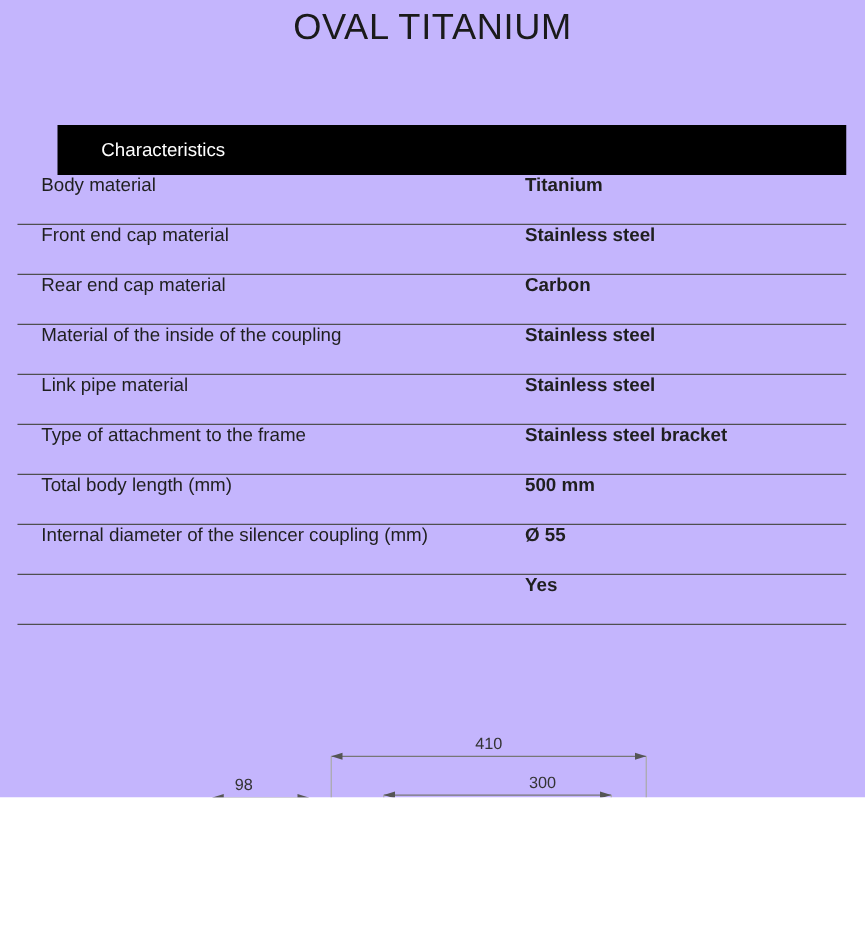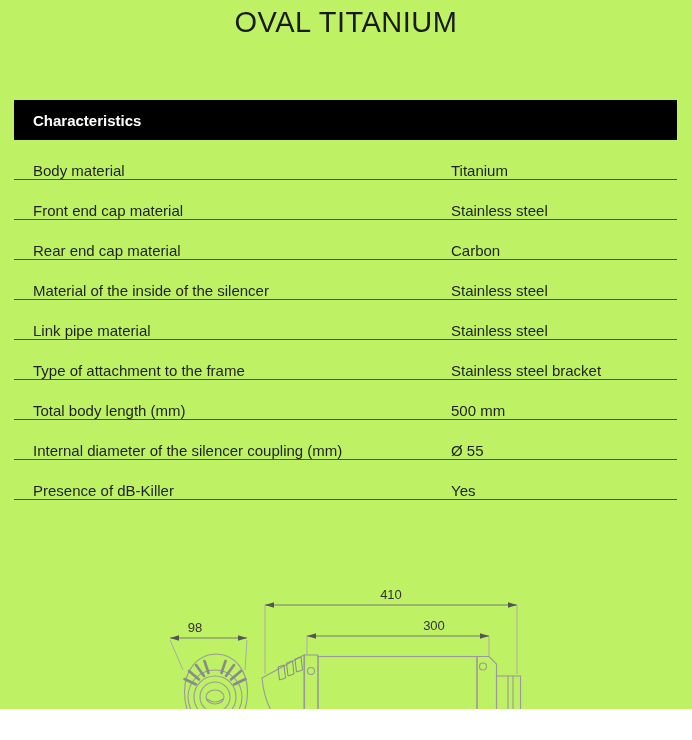--- a/index.html
+++ b/index.html
@@ -4,22 +4,22 @@
 <style>
   html, body {
     margin: 0;
     padding: 0;
     background: #ffffff;
     font-family: "Liberation Sans", sans-serif;
   }
   .page {
     position: relative;
     width: 692px;
-    height: 709px;
-    background: #bef264;
+    height: 638px;
+    background: #c4b5fd;
     overflow: hidden;
   }
   .page-title {
     position: absolute;
     top: 6px;
     left: 0;
     width: 692px;
     text-align: center;
     font-size: 29px;
     font-weight: 400;
@@ -32,43 +32,45 @@
     left: 14px;
     top: 100px;
     width: 663px;
   }
   .table-header {
     box-sizing: border-box;
     height: 40px;
     background: #000000;
     color: #ffffff;
     font-size: 15px;
-    font-weight: 700;
+    font-weight: 400;
     display: flex;
     align-items: center;
-    padding-left: 19px;
+    padding-left: 35px;
+    margin-left: 32px;
   }
   .spec-row {
     box-sizing: border-box;
     position: relative;
     height: 40px;
     border-bottom: 1px solid #4f4f4f;
     display: flex;
-    align-items: flex-end;
+    align-items: flex-start;
     font-size: 15px;
     color: #1f1f1f;
   }
   .cell-label {
     padding-left: 19px;
     white-space: nowrap;
   }
   .cell-value {
     position: absolute;
-    left: 437px;
+    left: 406px;
     white-space: nowrap;
+    font-weight: bold;
   }
   .drawing {
     position: absolute;
     left: 0;
     top: 578px;
     width: 692px;
     height: 185px;
   }
   .drawing svg { display: block; }
   .dim-text {
@@ -95,41 +97,40 @@
     </div>
     <div class="spec-row">
       <span class="cell-label">Front end cap material</span>
       <span class="cell-value">Stainless steel</span>
     </div>
     <div class="spec-row">
       <span class="cell-label">Rear end cap material</span>
       <span class="cell-value">Carbon</span>
     </div>
     <div class="spec-row">
-      <span class="cell-label">Material of the inside of the silencer</span>
+      <span class="cell-label">Material of the inside of the coupling</span>
       <span class="cell-value">Stainless steel</span>
     </div>
     <div class="spec-row">
       <span class="cell-label">Link pipe material</span>
       <span class="cell-value">Stainless steel</span>
     </div>
     <div class="spec-row">
       <span class="cell-label">Type of attachment to the frame</span>
       <span class="cell-value">Stainless steel bracket</span>
     </div>
     <div class="spec-row">
       <span class="cell-label">Total body length (mm)</span>
       <span class="cell-value">500 mm</span>
     </div>
     <div class="spec-row">
       <span class="cell-label">Internal diameter of the silencer coupling (mm)</span>
       <span class="cell-value">Ø 55</span>
     </div>
     <div class="spec-row">
-      <span class="cell-label">Presence of dB-Killer</span>
       <span class="cell-value">Yes</span>
     </div>
   </div>
 
   <div class="drawing">
     <svg width="692" height="185" viewBox="0 0 692 185">
 
       <g stroke="#777777" stroke-width="1" fill="none">
         <line x1="265" y1="27" x2="517" y2="27"></line>
         <line x1="265" y1="27" x2="265" y2="96" stroke="#aaaaaa"></line>

